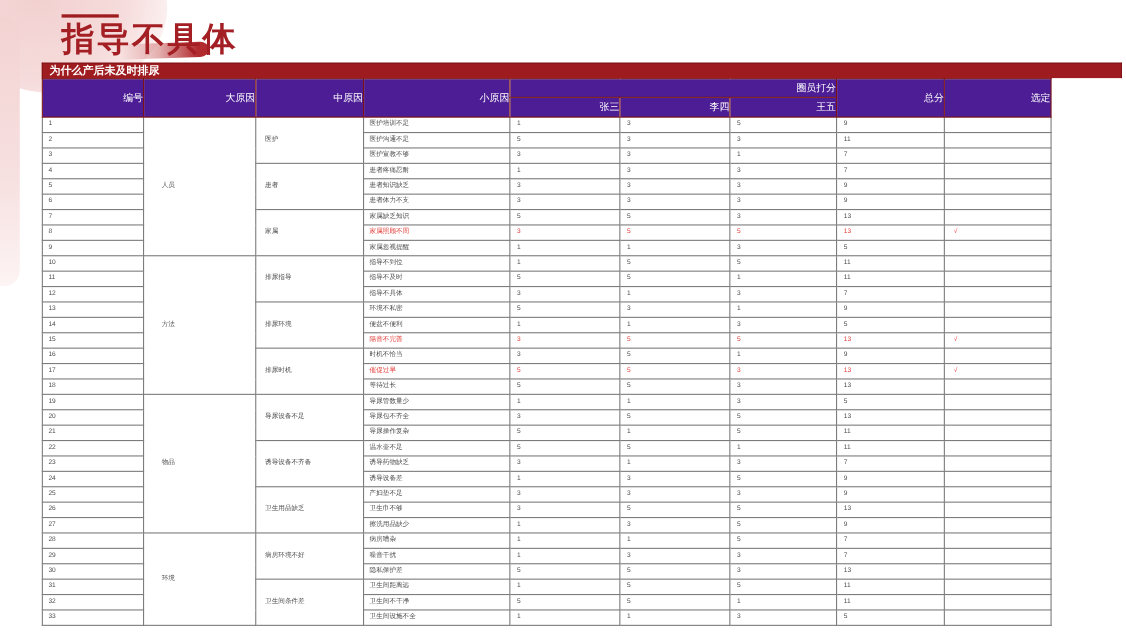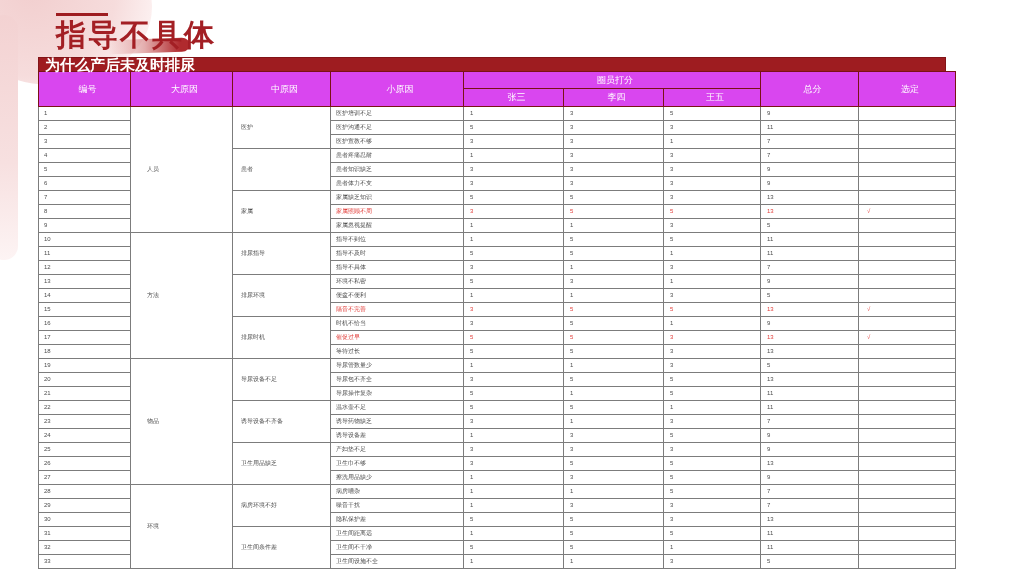--- a/index.html
+++ b/index.html
@@ -30,27 +30,27 @@
     transform:rotate(-2deg);
   }
   
   .slide-title{
     position:absolute;left:56px;top:15px;
     font-size:30px;font-weight:bold;color:#a31f24;letter-spacing:2px;
   }
   
   .table-wrap{position:absolute;left:38px;top:57px;width:917px;}
   .question-bar{
-    box-sizing:border-box;width:908px;height:14px;line-height:14px;
-    background:#9e1c20;color:#ffffff;font-size:15px;font-weight:bold;
+    box-sizing:border-box;width:982px;height:14px;line-height:14px;
+    background:#9e1c20;color:#ffffff;font-size:10px;font-weight:bold;
     padding-left:6px;border:1px solid #821418;border-bottom:none;
   }
   table{border-collapse:collapse;table-layout:fixed;width:917px;}
   thead th{
-    background:#d946ef;color:#ffffff;font-weight:normal;text-align:center;
+    background:#4c1d95;color:#ffffff;font-weight:normal;text-align:right;
     font-size:9px;padding:0 0 0 6px;border:1px solid #7a1216;
     overflow:hidden;white-space:nowrap;
   }
   thead tr.h1 th{height:16px;}
   thead tr.h2 th{height:17px;border-top:1px solid #c98b8d;margin-left:28px;}
   tbody td{
     background:#ffffff;border:1px solid #7c7c7c;height:13px;
     font-size:6px;line-height:7px;color:#4d4d4d;
     padding:0 0 0 5px;overflow:hidden;white-space:nowrap;vertical-align:middle;
   }

